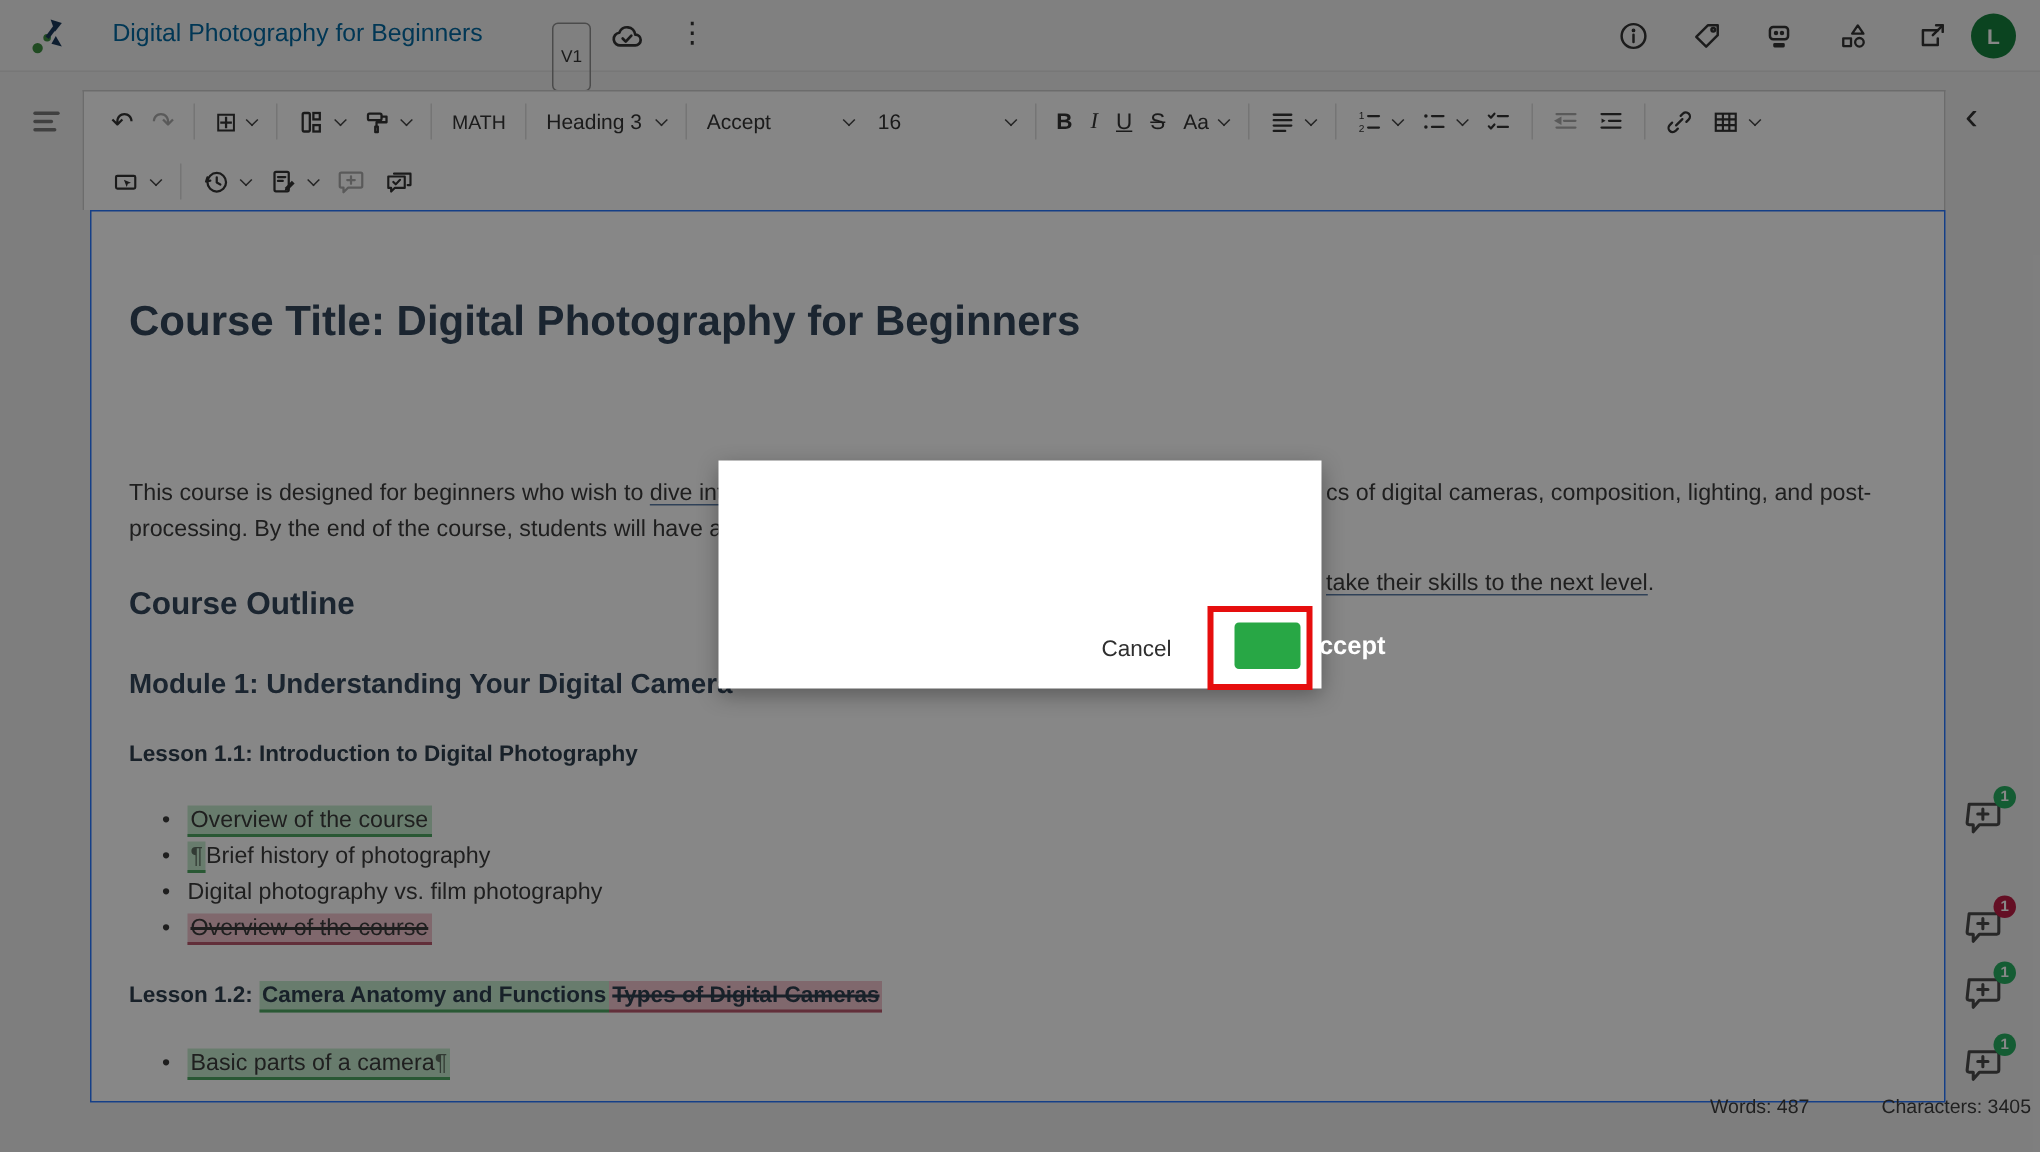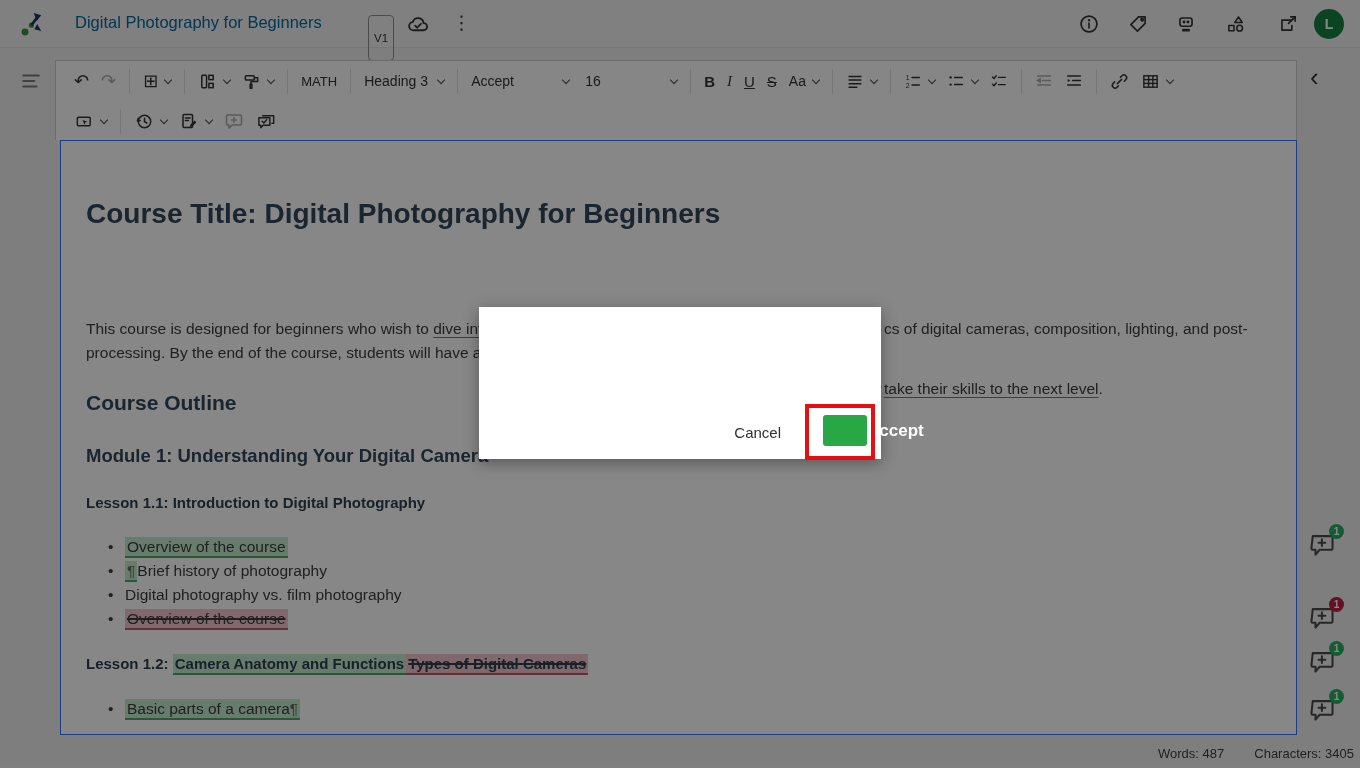--- a/index.html
+++ b/index.html
@@ -43,21 +43,21 @@
   .li::before { content:"•"; position:absolute; left:-17px; color:#3c3c3c; }
   .ins { background:#c5ebcf; border-bottom:2px solid #4fa763; padding:1px 2px; }
   .del { background:#f2c4cf; border-bottom:2px solid #b95a6e; text-decoration:line-through; text-decoration-thickness:1.5px; padding:1px 2px; }
   .pilc { color:#5f6f63; }
 
   
   .mcomment { position:absolute; width:34px; height:34px; cursor:pointer; }
   .mbadge { position:absolute; right:-2px; top:-7px; min-width:15px; height:15px; border-radius:50%; color:#fff; font-size:10px; font-weight:bold; display:flex; align-items:center; justify-content:center; }
 
   
-  .statusbar { position:absolute; right:6px; bottom:7px; display:flex; gap:30px; font-size:13px; color:#3d3d3d; }
+  .statusbar { position:absolute; right:6px; bottom:23px; display:flex; gap:48px; font-size:13px; color:#3d3d3d; }
 
   
   .dim { position:absolute; inset:0; background:rgba(0,0,0,0.47); z-index:50; }
   .modal { position:absolute; left:479px; top:307px; width:402px; height:152px; background:#fff; z-index:60; box-shadow:0 4px 14px rgba(0,0,0,0.35); }
   .modal-head { position:relative; height:43px; border-bottom:1px solid #e8e8e8; }
   .modal-title { position:absolute; left:21px; top:13px; font-size:15.5px; font-weight:700; color:#333; }
   .modal-close { position:absolute; right:15px; top:8px; font-size:22px; color:#333; cursor:pointer; line-height:1.2; }
   .rev-field { position:absolute; left:12px; right:12px; top:50px; height:33px; border:2px solid #2977ff; border-radius:3px; }
   .rev-field legend { font-size:10.5px; color:#4f4f4f; margin-left:5px; padding:0 4px; line-height:1; }
   .rev-input { width:calc(100% - 12px); border:0; outline:none; background:transparent; font-size:14px; color:#333; padding:0 0 5px 6px; margin-top:-3px; font-family:"Liberation Sans",sans-serif; }

